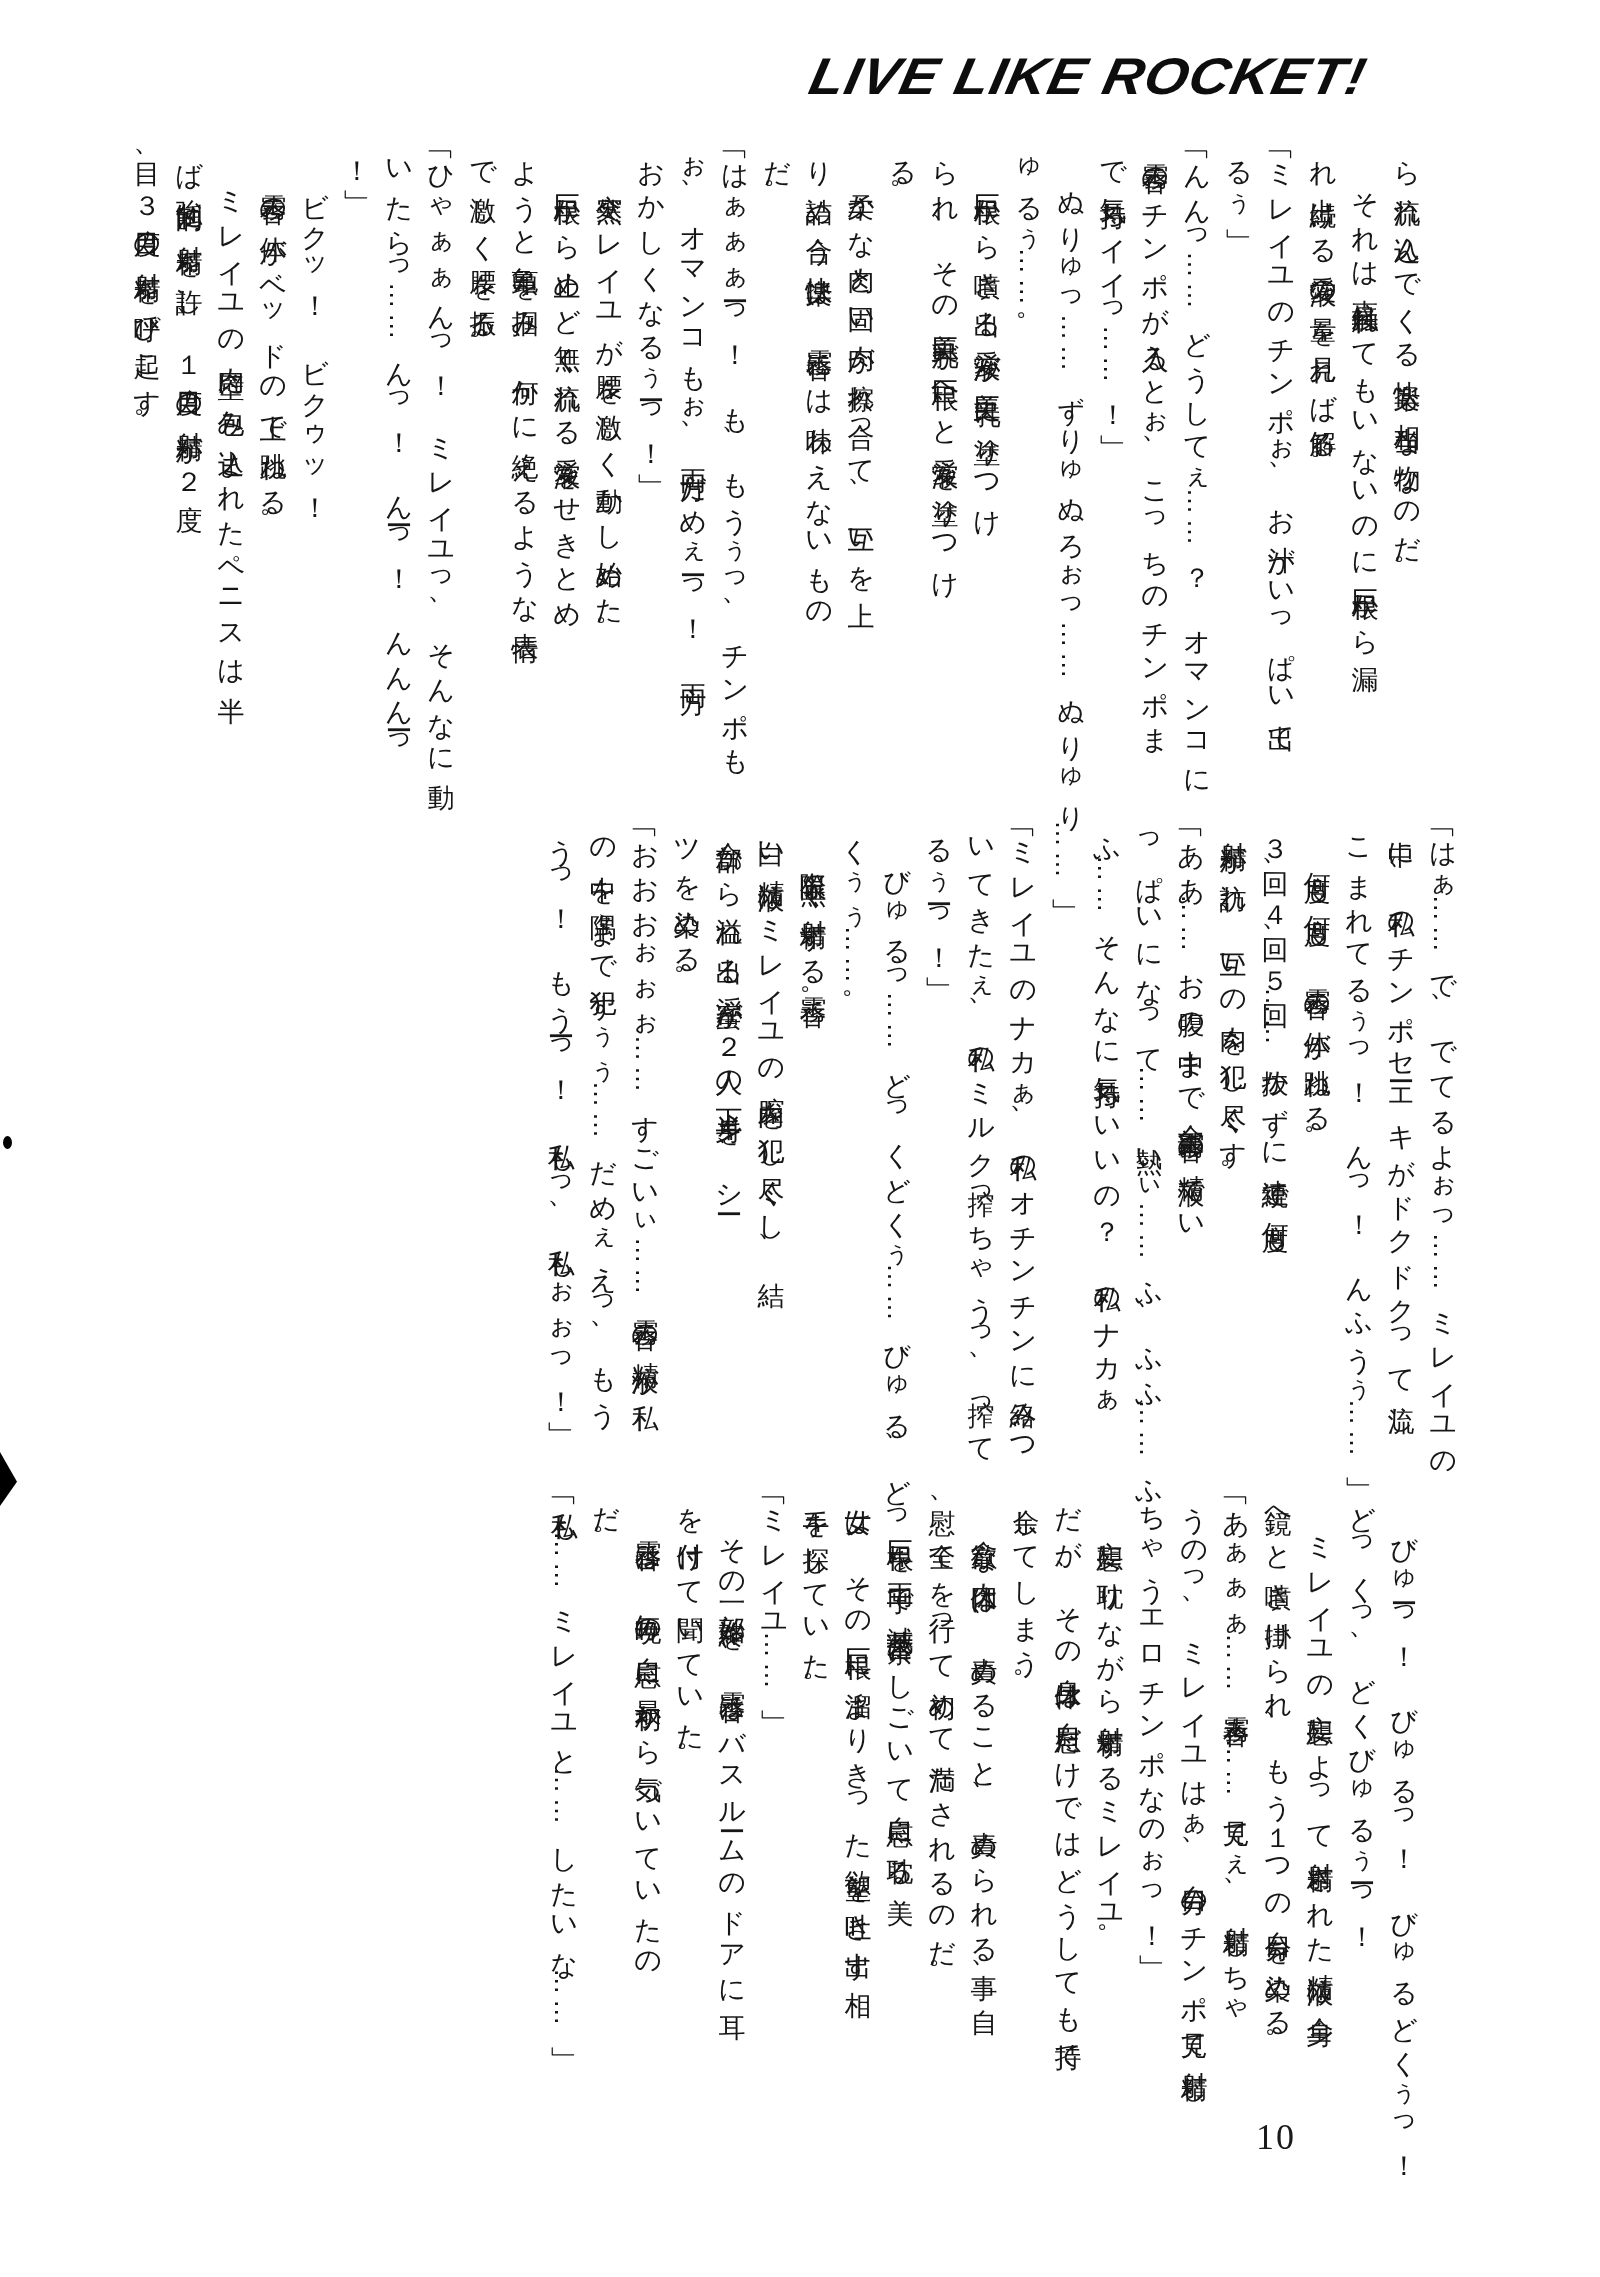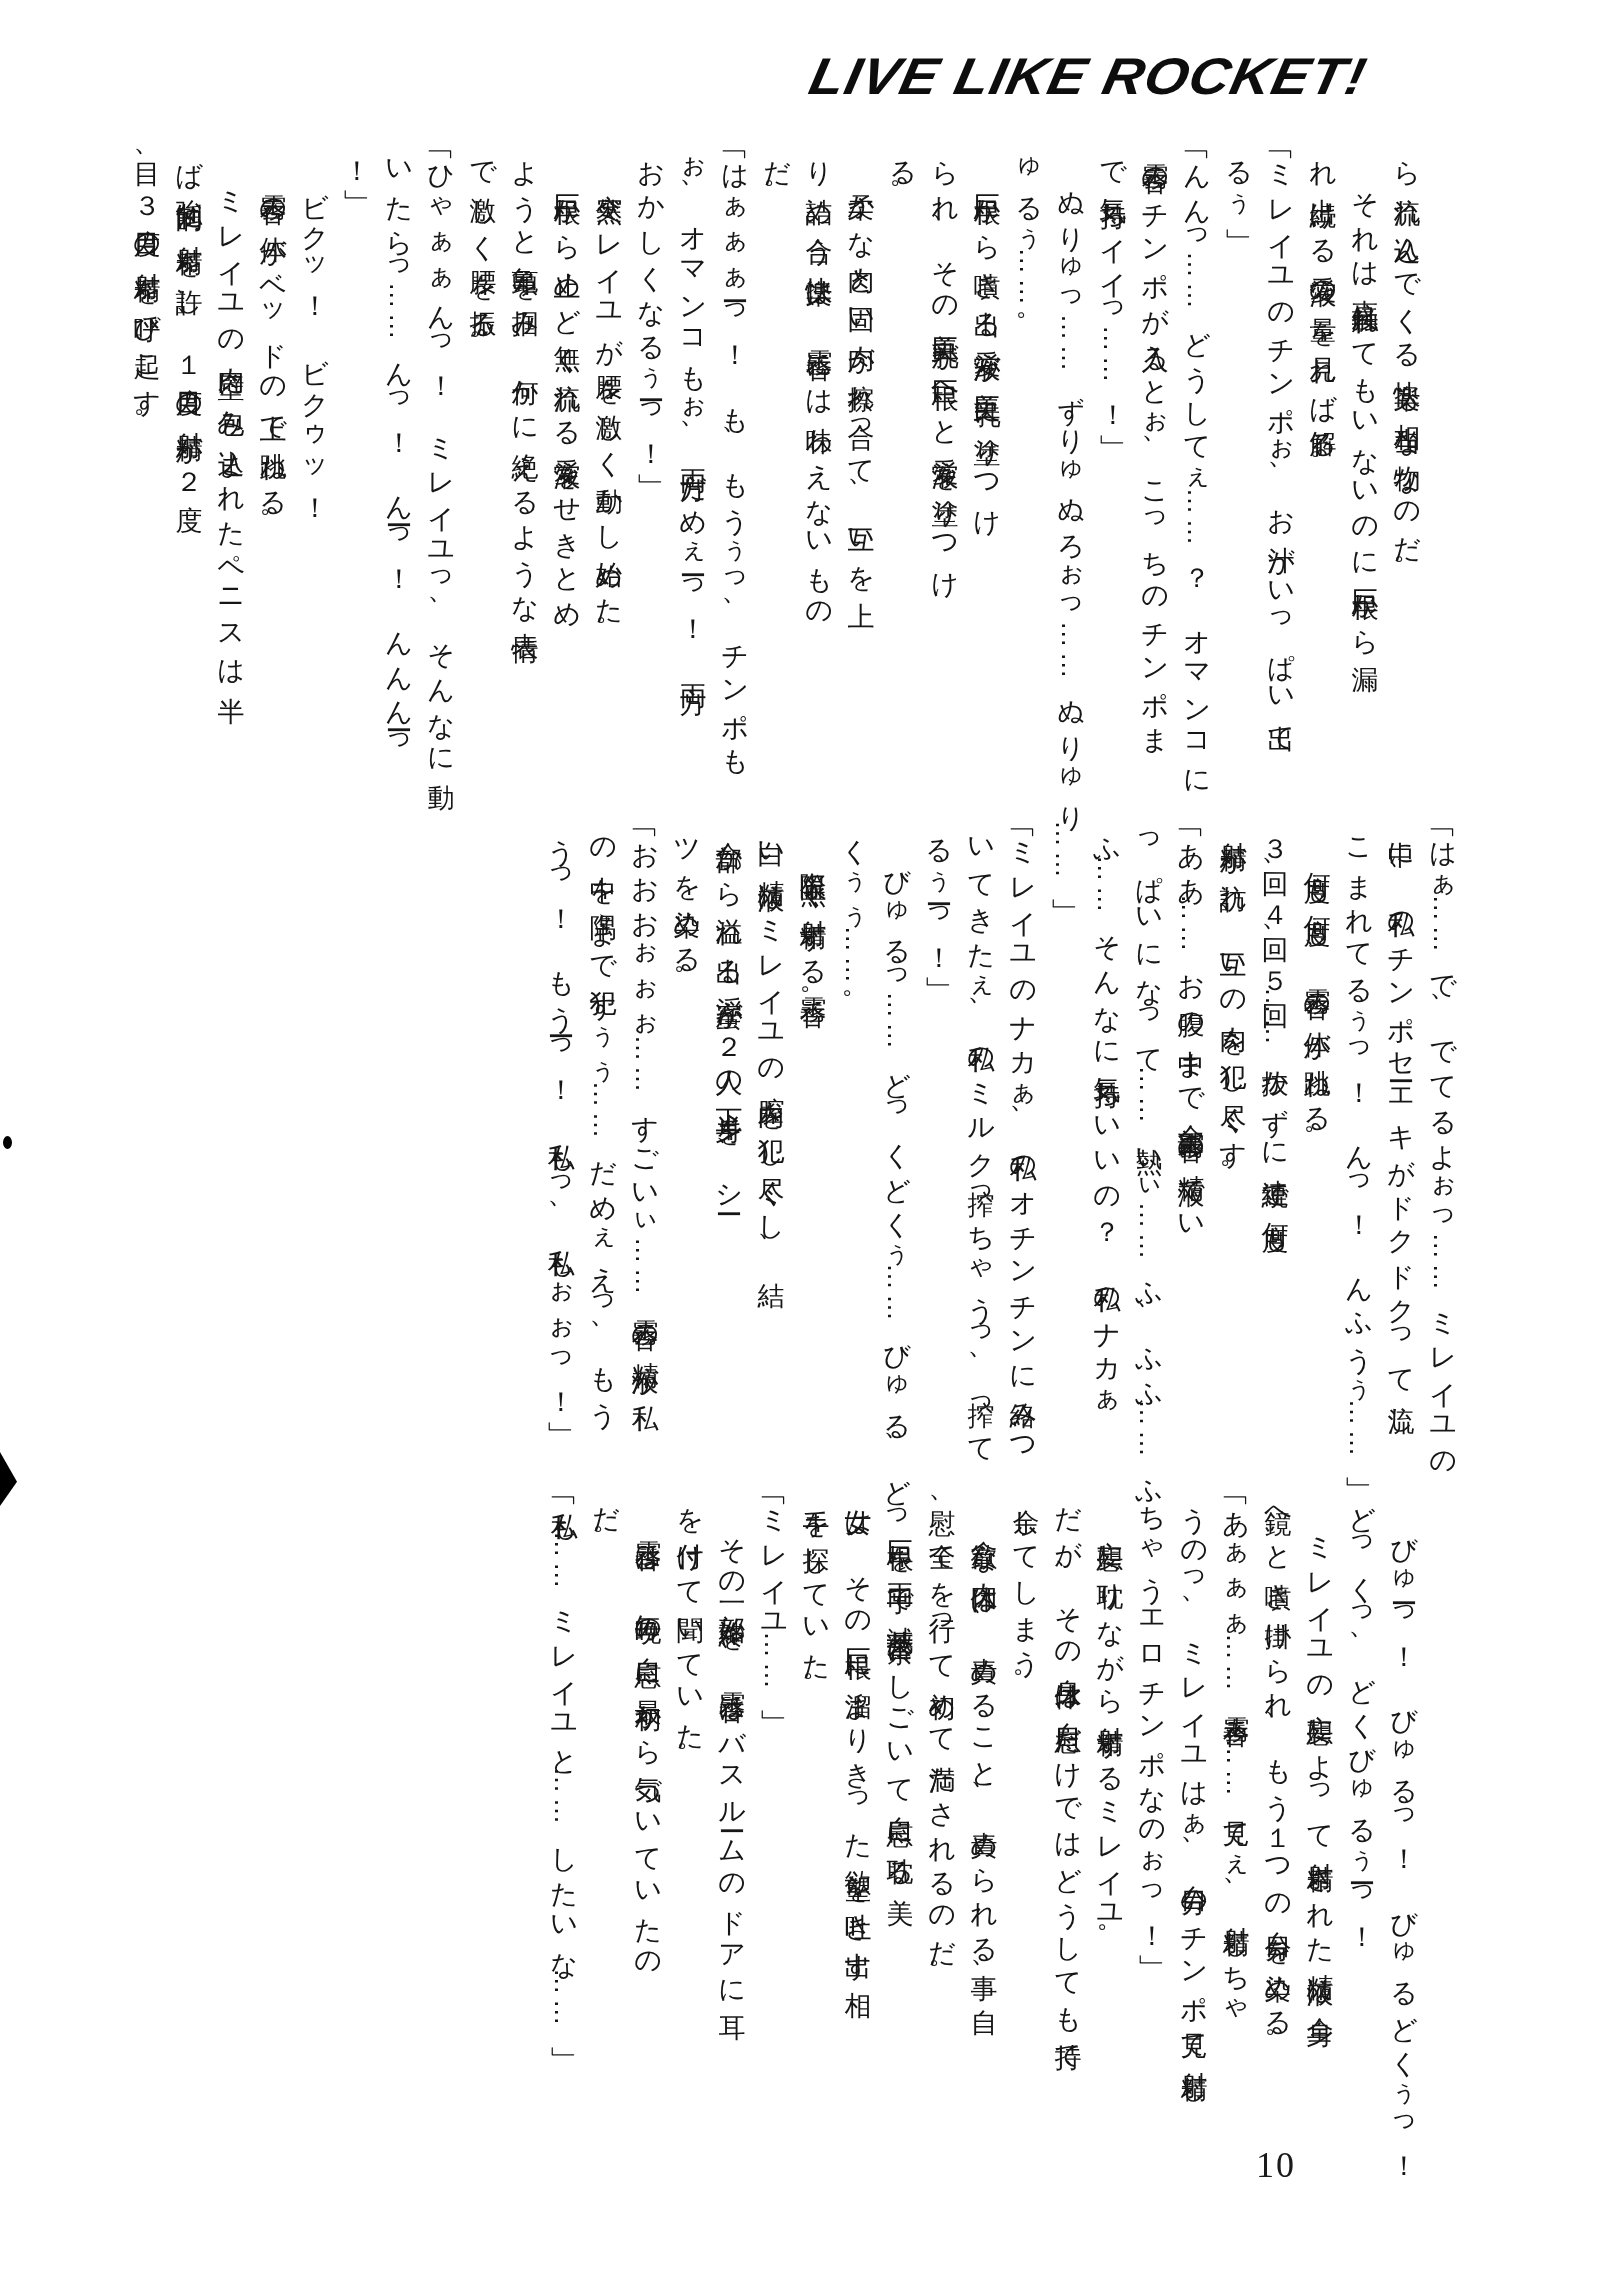--- a/index.html
+++ b/index.html
@@ -42,21 +42,20 @@
   #block-1 { top:142px;  right:172px; height:680px; }
   #block-2 { top:820px;  right:136px; height:700px; }
   #block-3 { top:1488px; right:175px; height:740px; }
   .page-number {
     position:absolute;
     top:2116px; left:1256px;
     font-family:"Liberation Serif", serif;
     font-size:36px;
     letter-spacing:2px;
     color:#1a1a1a;
-    margin-top:28px;
   }
   .scan-artifact-wedge {
     position:absolute;
     left:0; top:1452px;
     width:17px; height:54px;
     background:#000;
     clip-path:polygon(0 0, 100% 55%, 0 100%);
   }
   .scan-artifact-speck {
     position:absolute;

